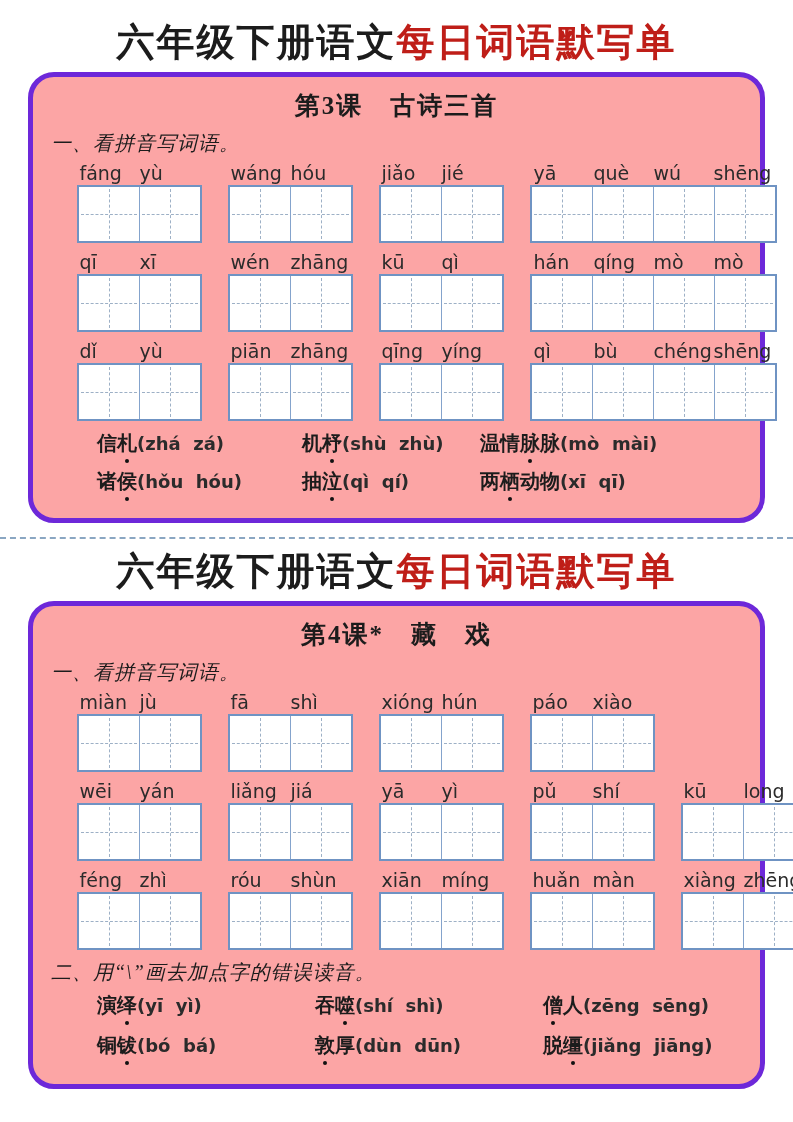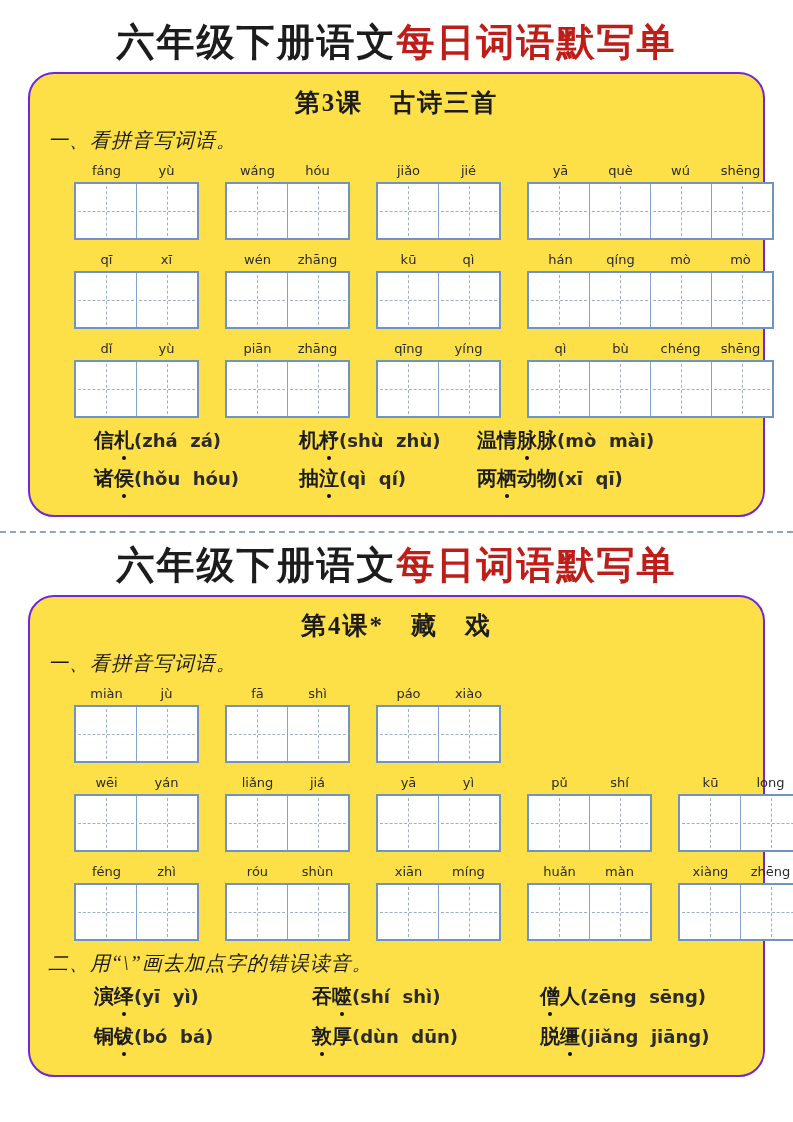--- a/index.html
+++ b/index.html
@@ -20,24 +20,24 @@
     line-height:44px;
     margin:0;
     padding-top:20px;
     font-family:"Liberation Serif","DejaVu Serif",serif;
   }
   .page-title .red{color:#bf1e18;}
   .page-title.second{padding-top:6px;}
   
   .sheet{
     margin:8px 28px 0 28px;
-    border:2px solid #6d28d9;
+    border:5px solid #6d28d9;
     border-radius:26px;
     padding:6px 16px 12px 16px;
-    background:#fde047;
+    background:#fca5a5;
   }
   .lesson-title{
     text-align:center;
     font-size:25px;
     font-weight:700;
     margin:6px 0 8px 0;
     letter-spacing:2px;
   }
   .heading{
     font-size:20px;
@@ -46,23 +46,23 @@
     white-space:pre;
     font-style:italic;
   }
   
   .pinyin-rows{padding-left:28px;}
   .prow{display:flex;gap:26px;margin-bottom:9px;align-items:flex-end;}
   .sheet-2 .prow{gap:26px;}
   .pgroup{display:flex;flex-direction:column;}
   .plabels{display:flex;justify-content:center;margin-bottom:1px;}
   .psyll{
-    width:60px;text-align:center;
+    width:60px;text-align:left;
     font-family:"DejaVu Sans","Liberation Sans",sans-serif;
-    font-size:13px;color:#2b2b2b;line-height:21px;white-space:nowrap;
+    font-size:19px;color:#2b2b2b;line-height:21px;white-space:nowrap;
   }
   .pgrid{display:flex;border:2px solid #6f93c3;width:max-content;background:#fff;}
   .cell{position:relative;width:60px;height:54px;border-right:1px solid #84a3cc;}
   .cell:last-child{border-right:none;}
   .cell::before{
     content:'';position:absolute;left:50%;top:2px;bottom:2px;
     border-left:1px dashed #9db0c6;
   }
   .cell::after{
     content:'';position:absolute;top:50%;left:2px;right:2px;
@@ -277,20 +277,30 @@
             <span class="psyll">fā</span>
             <span class="psyll">shì</span>
           </div>
           <div class="pgrid">
             <div class="cell"></div>
             <div class="cell"></div>
           </div>
         </div>
         <div class="pgroup">
           <div class="plabels">
+            <span class="psyll">xióng</span>
+            <span class="psyll">hún</span>
+          </div>
+          <div class="pgrid">
+            <div class="cell"></div>
+            <div class="cell"></div>
+          </div>
+        </div>
+        <div class="pgroup">
+          <div class="plabels">
             <span class="psyll">páo</span>
             <span class="psyll">xiào</span>
           </div>
           <div class="pgrid">
             <div class="cell"></div>
             <div class="cell"></div>
           </div>
         </div>
       </div>
       <div class="prow">

